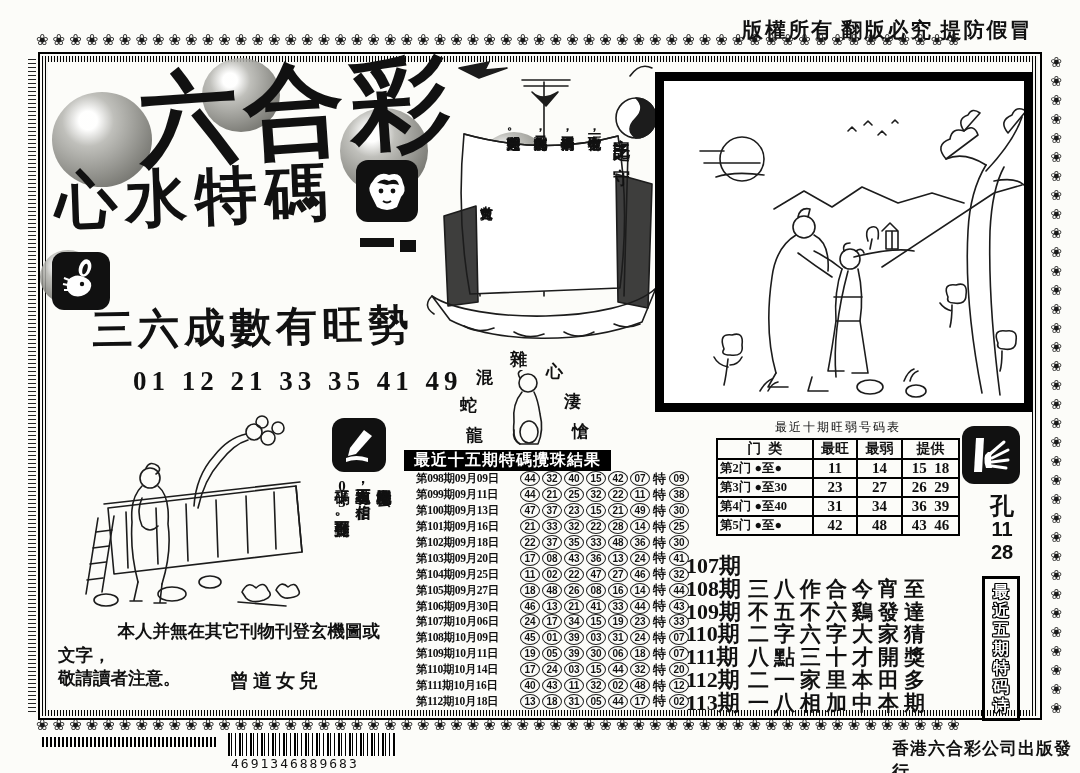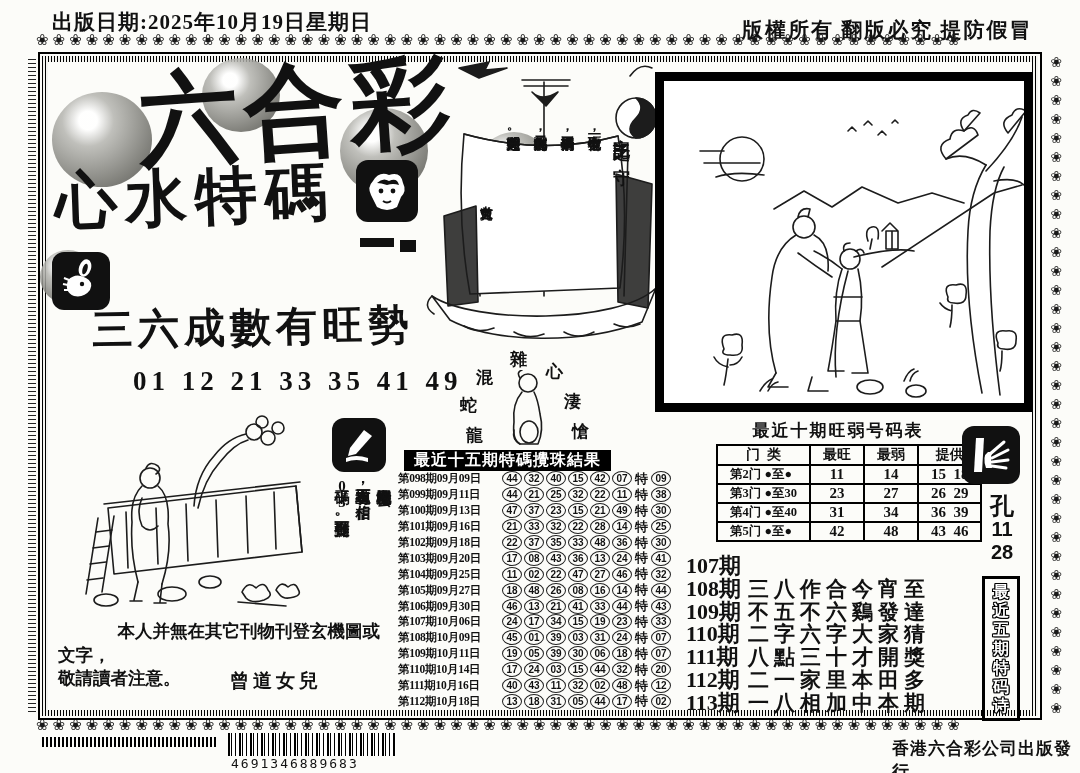--- a/index.html
+++ b/index.html
@@ -57,36 +57,36 @@
   #dog-wrap{left:452px;top:340px;width:156px;height:118px;}
   #dog-wrap .dchar{position:absolute;font-size:17px;font-weight:700;}
   .dc0{left:14px;top:84px;} .dc1{left:8px;top:54px;} .dc2{left:24px;top:26px;}
   .dc3{left:58px;top:8px;}  .dc4{left:94px;top:20px;} .dc5{left:112px;top:50px;}
   .dc6{left:120px;top:80px;}
 
   
   #results{left:398px;top:450px;width:292px;}
   #results-title{display:inline-block;background:#000;color:#fff;font-size:16px;font-weight:900;
                  letter-spacing:1px;padding:0 10px;margin-left:6px;}
-  .res-row{display:flex;align-items:center;height:15.9px;white-space:nowrap;}
+  .res-row{display:flex;align-items:center;height:15.9px;white-space:nowrap;justify-content:flex-end;}
   .res-period{width:103px;font-size:11.5px;font-weight:700;letter-spacing:-0.3px;flex:none;}
   .ball-num{flex:none;width:18px;height:13px;border:1.2px solid #222;border-radius:50%;
             display:inline-flex;align-items:center;justify-content:center;font-size:10px;
             font-weight:700;margin:0 1px;font-family:"Liberation Sans",sans-serif;}
   .tei{font-size:13px;font-weight:900;margin:0 2px;}
 
   
   #picture-frame{left:655px;top:72px;width:378px;height:340px;background:#fff;border:9px solid #000;
                  box-sizing:border-box;}
 
   
   #wangruo{left:716px;top:419px;width:244px;}
-  #wangruo-title{font-size:17px;font-weight:700;letter-spacing:2px;text-align:center;}
+  #wangruo-title{font-size:12px;font-weight:400;letter-spacing:2px;text-align:center;}
   #wangruo table{border-collapse:collapse;margin-top:2px;width:100%;}
-  #wangruo th,#wangruo td{border:2px solid #000;font-size:14px;padding:0 12px;height:17px;
+  #wangruo th,#wangruo td{border:2px solid #000;font-size:14px;padding:0 2px;height:17px;
         text-align:center;white-space:pre;font-weight:700;}
   #wangruo td.gate{font-size:12.5px;text-align:left;}
   #wangruo td.num{font-size:15px;font-family:"Liberation Serif",serif;}
 
   
   #verses{left:686px;top:551px;width:278px;}
   .verse-row{display:flex;align-items:baseline;height:22.8px;}
   .verse-period{font-size:22px;font-weight:900;width:62px;flex:none;
                 font-family:"Liberation Serif",serif;}
   .verse-text{font-size:21px;font-weight:900;letter-spacing:5px;white-space:nowrap;}
@@ -108,21 +108,20 @@
   #publisher{left:892px;top:737px;font-size:17px;font-weight:700;letter-spacing:1px;}
 
   svg{display:block;}
   .ink{stroke:#1c1c1c;fill:none;stroke-width:1.6;stroke-linecap:round;stroke-linejoin:round;}
 </style>
 </head>
 <body>
 
 <div id="page">
 
-  <div class="abs" id="publish-date">出版日期:2025年10月19日星期日</div>
   <div class="abs" id="copyright">版權所有  翻版必究  提防假冒</div>
 
   <div class="abs flower-row" id="flower-top">❀❀❀❀❀❀❀❀❀❀❀❀❀❀❀❀❀❀❀❀❀❀❀❀❀❀❀❀❀❀❀❀❀❀❀❀❀❀❀❀❀❀❀❀❀❀❀❀❀❀❀❀❀❀❀❀</div>
   <div class="abs flower-row" id="flower-bottom">❀❀❀❀❀❀❀❀❀❀❀❀❀❀❀❀❀❀❀❀❀❀❀❀❀❀❀❀❀❀❀❀❀❀❀❀❀❀❀❀❀❀❀❀❀❀❀❀❀❀❀❀❀❀❀❀</div>
   <div class="abs" id="flower-right">❀❀❀❀❀❀❀❀❀❀❀❀❀❀❀❀❀❀❀❀❀❀❀❀❀❀❀❀❀❀❀❀❀❀❀❀</div>
   <div class="abs" id="left-hatch"></div>
   <div class="abs" id="frame">
       <div id="frame-hatch"></div>
     </div>
 

